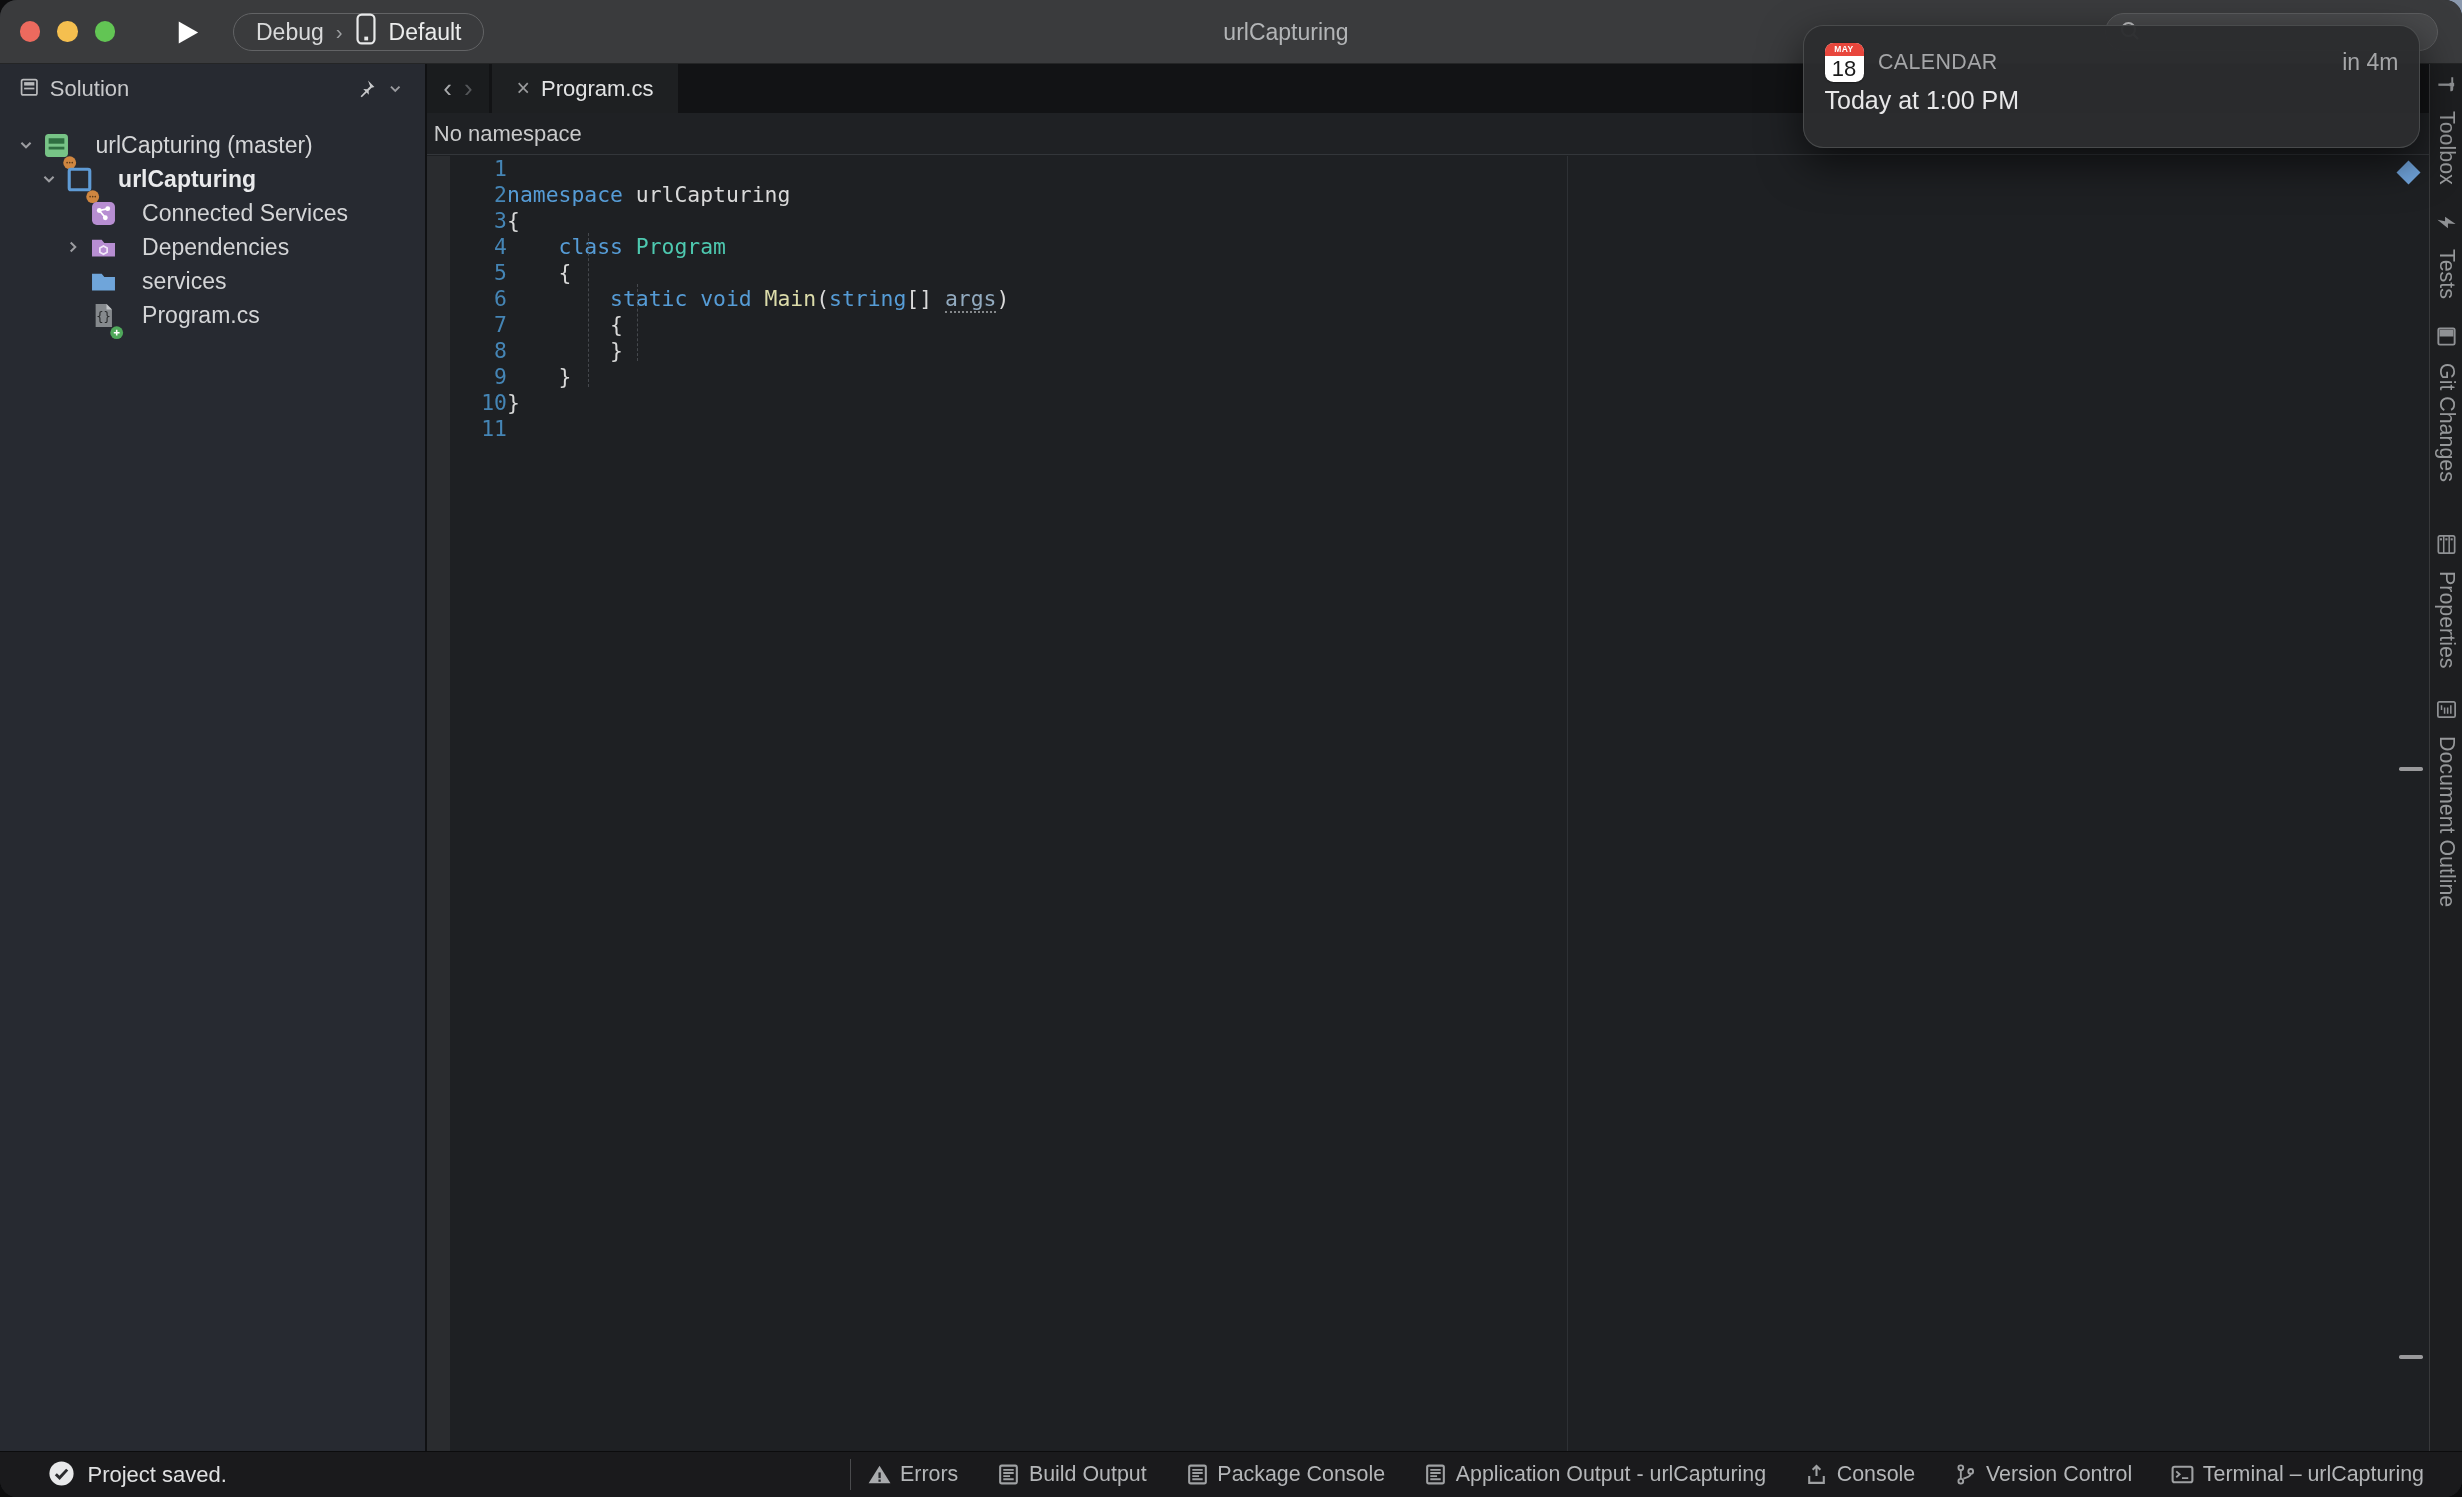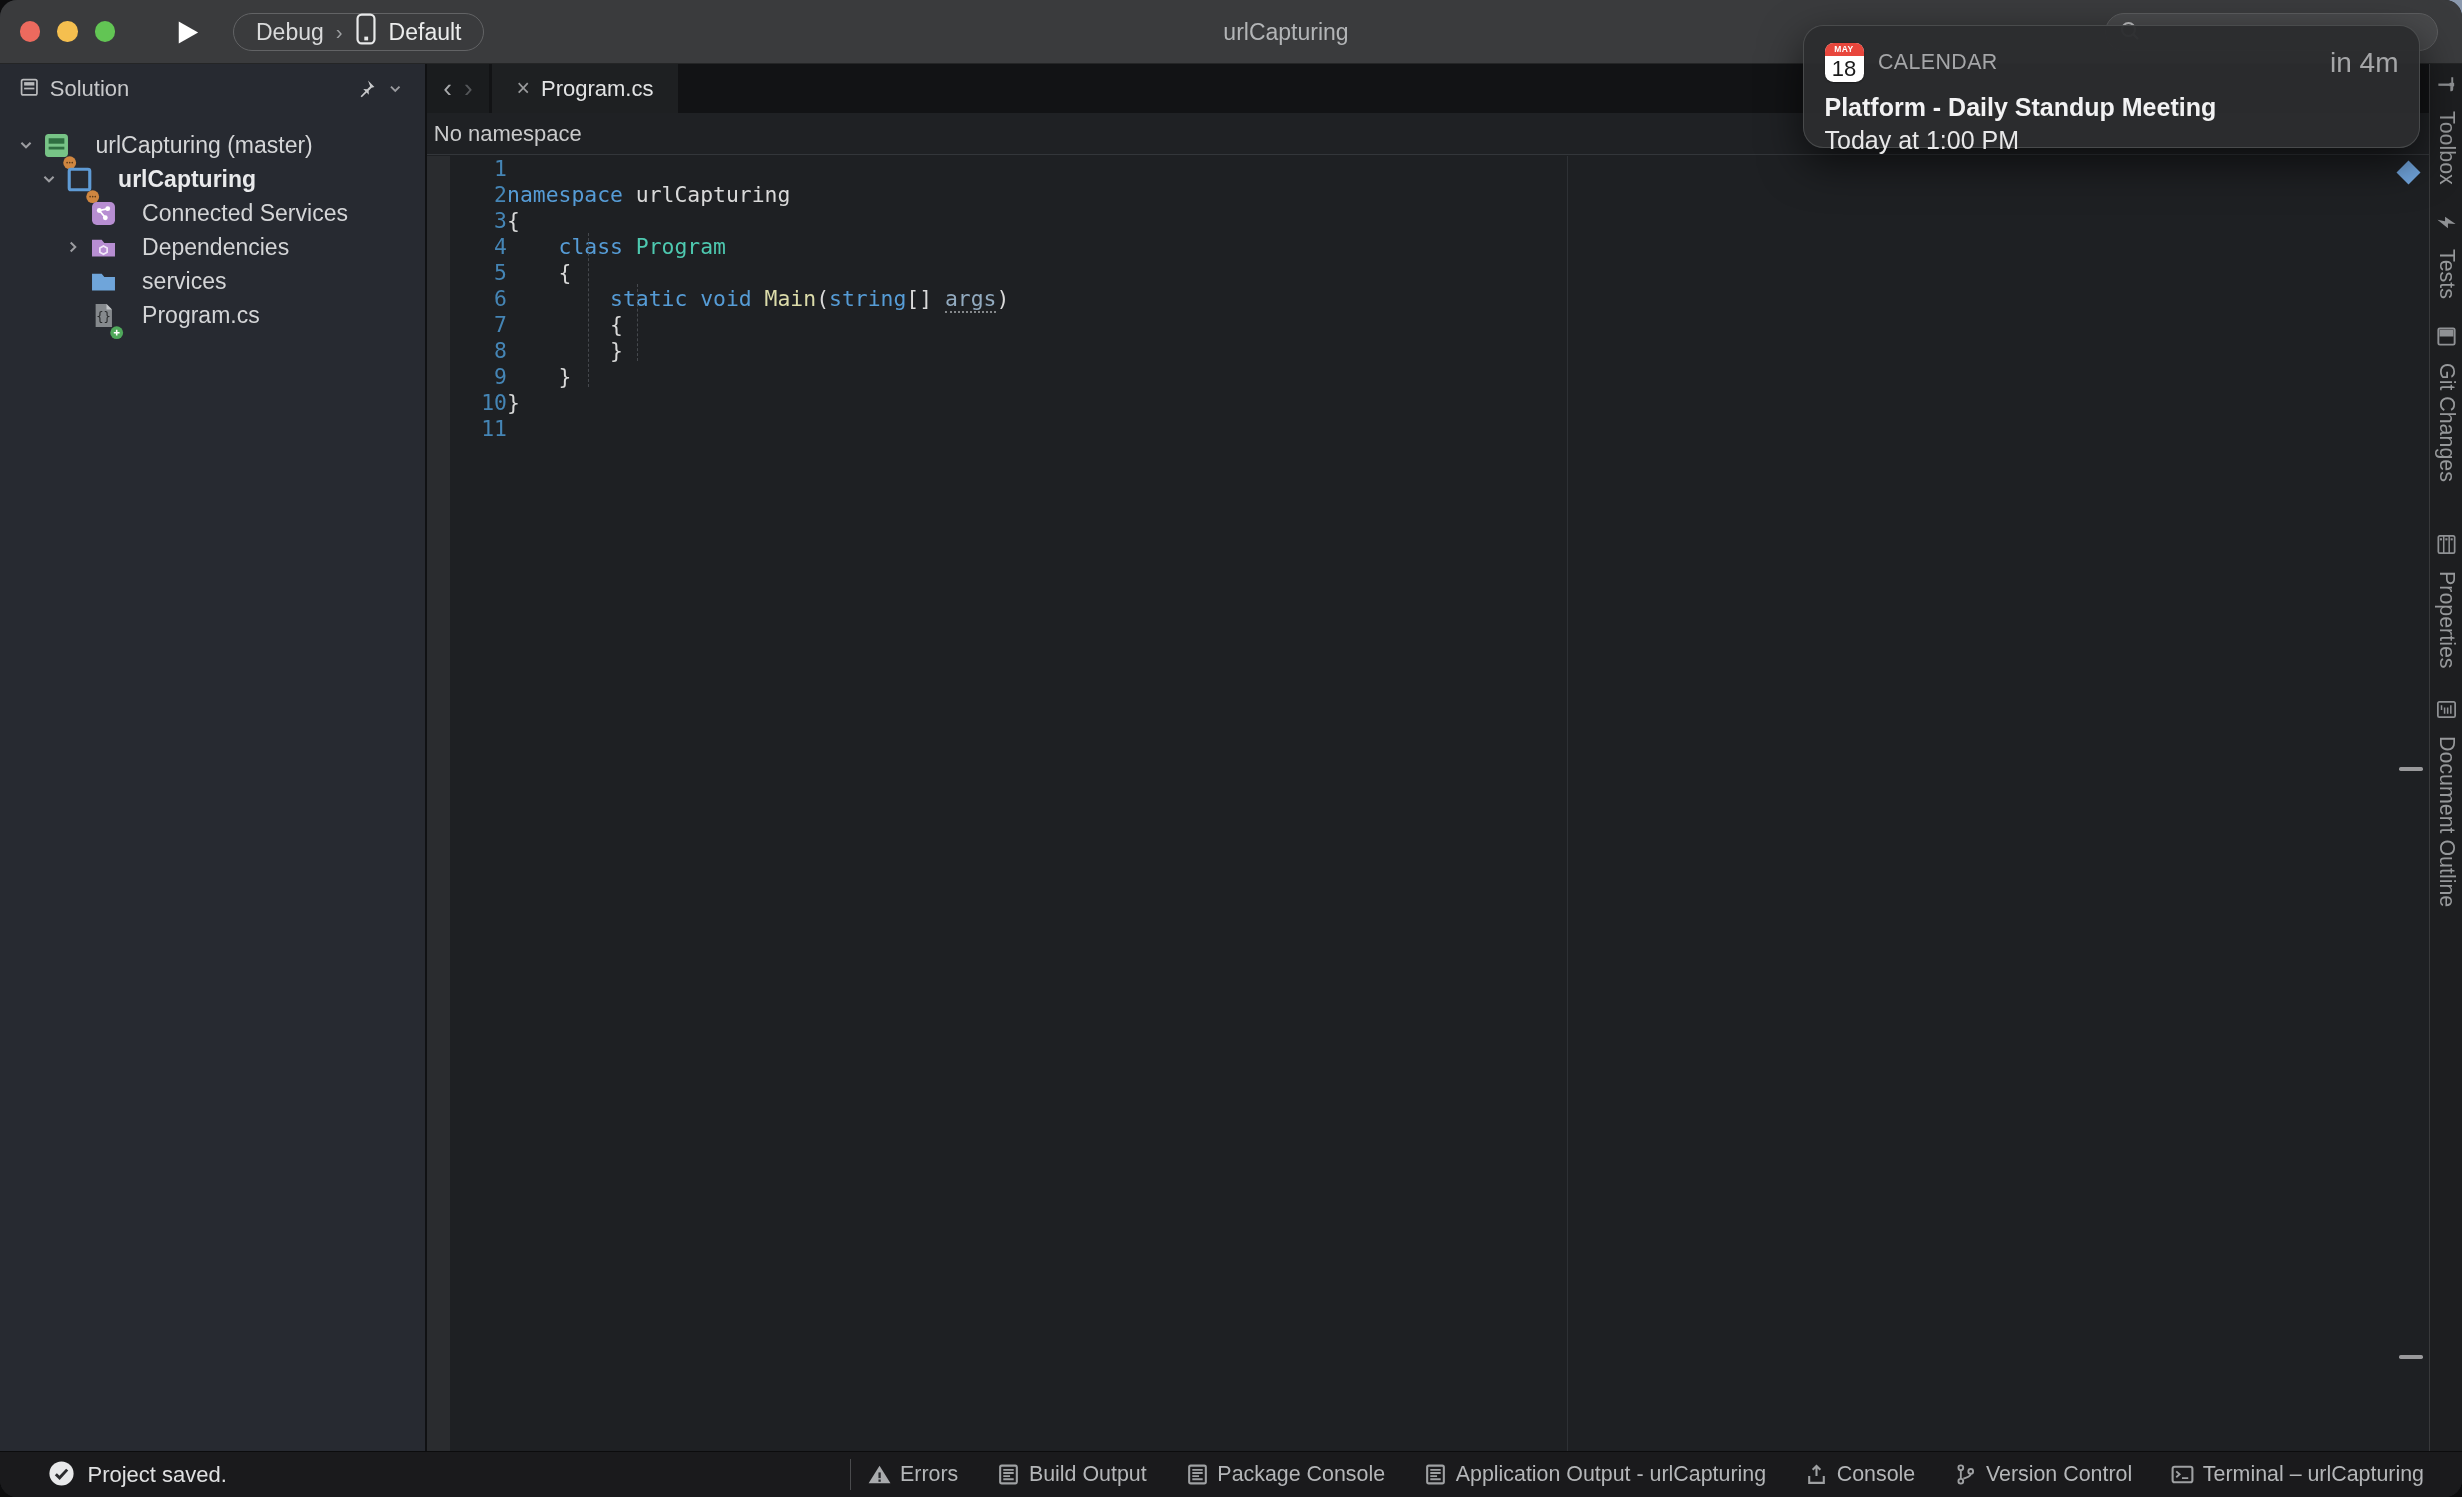--- a/index.html
+++ b/index.html
@@ -76,21 +76,21 @@
   .status-right { display:flex; align-items:center; gap:38px; padding-right:38px; }
   .status-item { display:flex; align-items:center; gap:7.7px; color:#b4b6b8; font-size:21.4px; white-space:nowrap; }
 
   
   .notification { position:absolute; top:25px; right:42px; width:617px; height:123px; border-radius:20.5px; background:rgba(43,44,46,0.97); border:0.9px solid rgba(130,131,133,0.35); box-shadow:0 15.4px 43px rgba(0,0,0,0.6); z-index:50; padding:17px 20.5px 0 20.5px; }
   .notif-row1 { display:flex; align-items:center; }
   .cal { width:39px; height:39px; border-radius:8.5px; overflow:hidden; background:#fff; flex:0 0 39px; box-shadow:0 0.9px 1.7px rgba(0,0,0,.4); }
   .cal-top { height:13px; background:#e8463c; color:#fff; font-size:8.5px; font-weight:bold; text-align:center; line-height:13px; letter-spacing:0.4px; }
   .cal-day { height:26.5px; color:#1a1a1a; font-size:22px; text-align:center; line-height:25px; }
   .notif-app { margin-left:14.5px; color:#a5a6a8; font-size:21.4px; letter-spacing:0.4px; flex:1; }
-  .notif-when { color:#a5a6a8; font-size:28px; }
+  .notif-when { color:#a5a6a8; font-size:23px; }
   .notif-title { margin-top:11px; color:#f2f2f3; font-size:25px; font-weight:bold; }
   .notif-sub { margin-top:4.3px; color:#e8e8e9; font-size:25px; }
 </style>
 </head>
 <body>
 
 <div id="desktop-corner"></div>
 
 <div class="window">
 
@@ -416,18 +416,17 @@
 
   <div class="notification">
     <div class="notif-row1">
       <div class="cal">
         <div class="cal-top">MAY</div>
         <div class="cal-day">18</div>
       </div>
       <span class="notif-app">CALENDAR</span>
       <span class="notif-when">in 4m</span>
     </div>
-    <div class="notif-title">Platform - Daily Standup Meeting</div>
     <div class="notif-sub">Today at 1:00 PM</div>
   </div>
 
 </div>
 
 
 </body></html>

